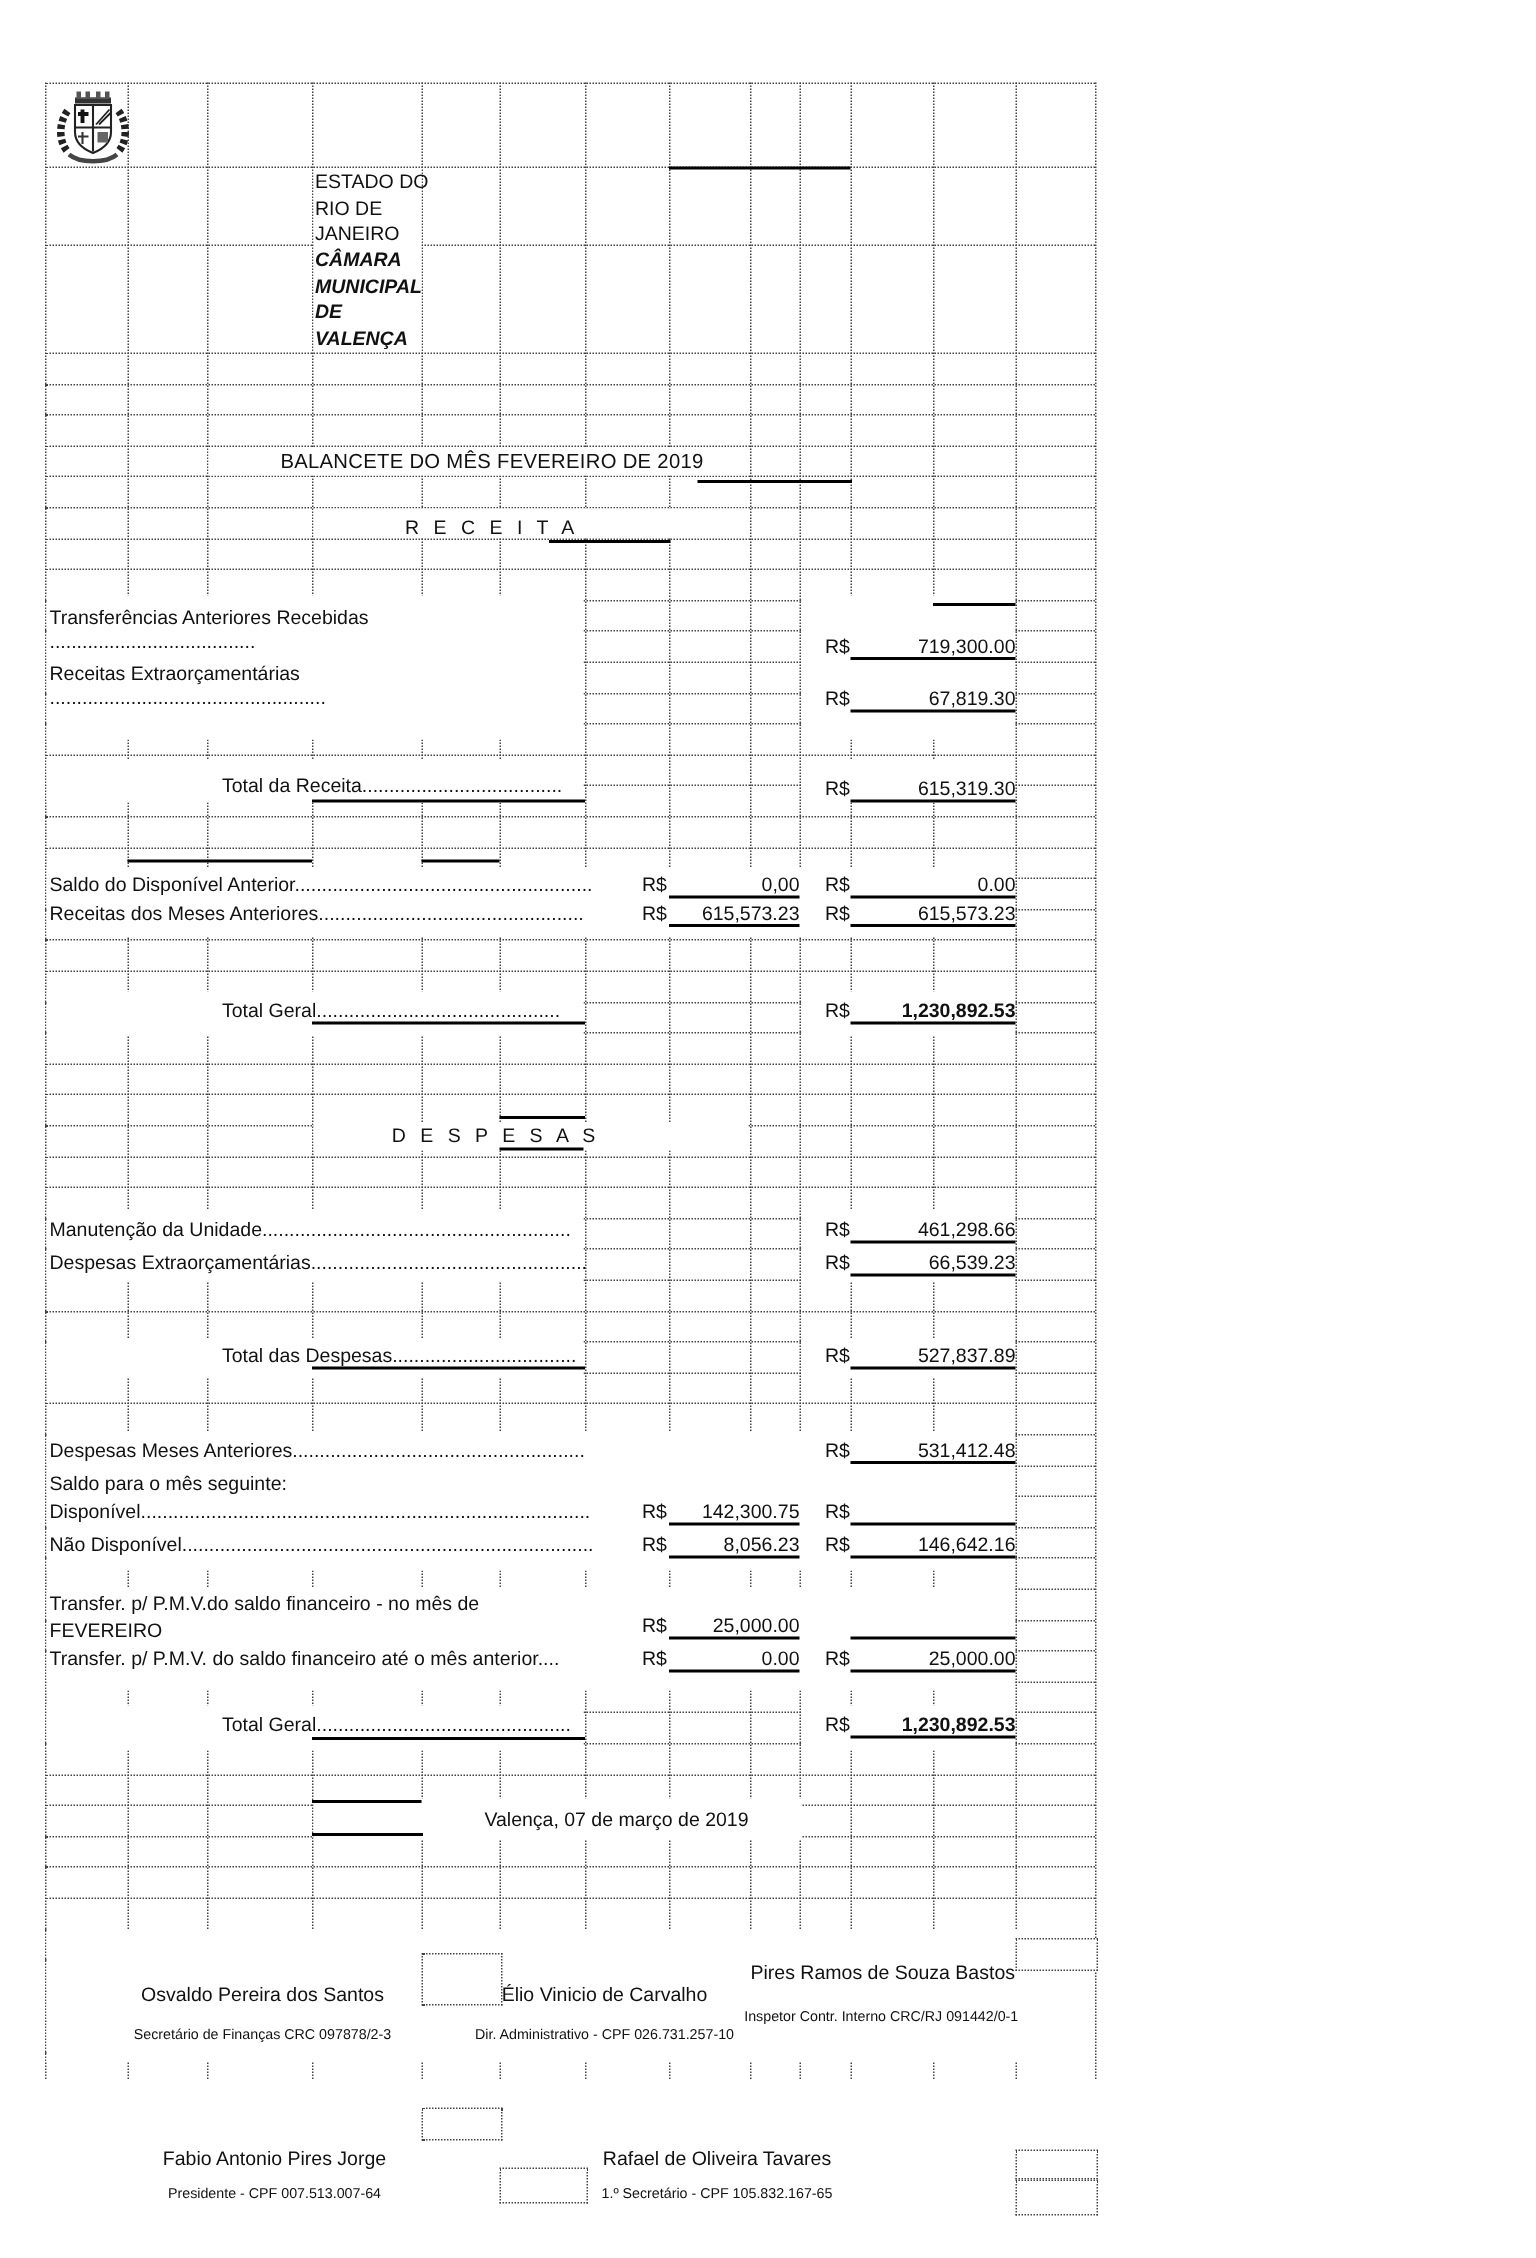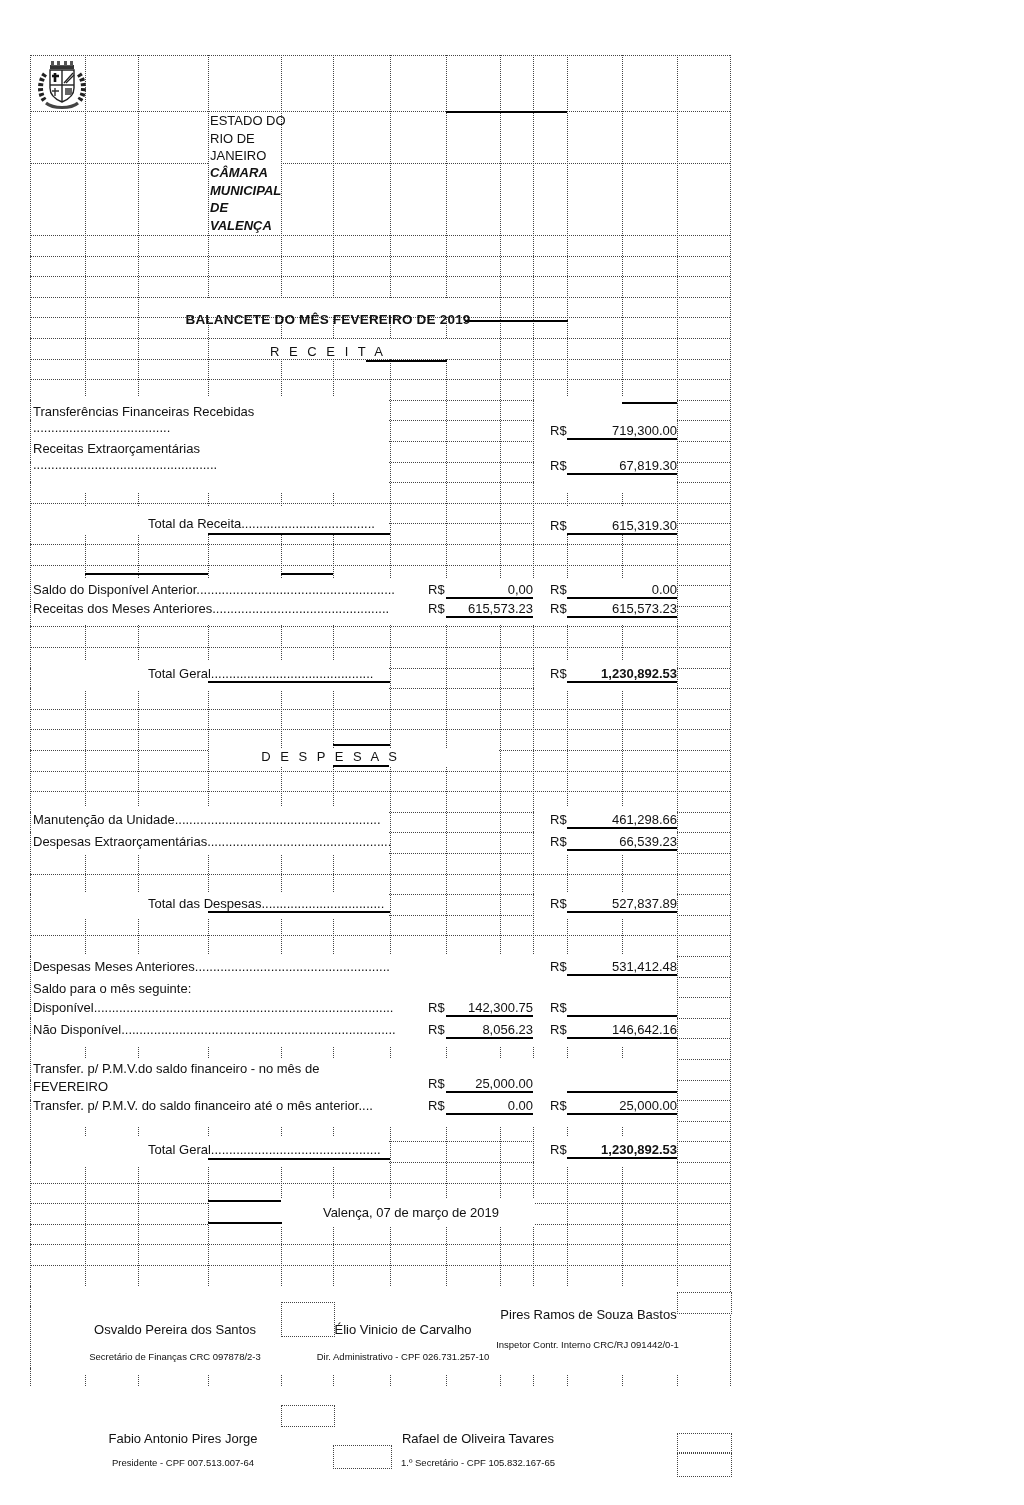--- a/index.html
+++ b/index.html
@@ -9,21 +9,21 @@
   .gline.h{height:0;border-top:1px dotted #444;}
   .gline.v{width:0;border-left:1px dotted #444;}
   .mask{position:absolute;background:#fff;z-index:2;}
   .dcell{position:absolute;border:1px dotted #444;z-index:3;background:#fff;}
   .solid{position:absolute;height:2px;background:#000;z-index:4;}
   .txt{position:absolute;z-index:5;font-size:13px;line-height:16px;white-space:nowrap;}
   .wrap{white-space:normal;}
   .lbl{left:33px;}
   .lbl2{left:148px;}
   .ctr{text-align:center;}
-  .ttl{font-weight:bold;font-size:13.5px;letter-spacing:.2px;margin-top:12px;}
+  .ttl{font-weight:normal;font-size:13.5px;letter-spacing:.2px;}
   .sect{letter-spacing:3px;}
   .cur{position:absolute;z-index:5;font-size:13px;line-height:15px;}
   .cur.c1{left:428px;}
   .cur.c2{left:550px;}
   .mval{position:absolute;z-index:5;font-size:13px;line-height:15px;height:15px;
         text-align:right;border-bottom:2px solid #000;}
   .mval.c1{left:446px;width:87px;}
   .mval.c2{left:567px;width:110px;}
   .bold{font-weight:bold;}
   .hdr-state{left:210px;top:112px;width:76px;line-height:17.5px;white-space:normal;}
@@ -56,21 +56,21 @@
     </g>
   </svg>
 
   <div class="txt hdr-state">ESTADO DO RIO DE JANEIRO</div>
   <div class="txt hdr-cham">CÂMARA MUNICIPAL DE VALENÇA</div>
 
   <div class="txt ttl ctr" style="left:138px;top:300px;width:380px">BALANCETE DO MÊS FEVEREIRO DE 2019</div>
   <div class="txt sect ctr" style="left:208px;top:344px;width:240px">R E C E I T A</div>
   <div class="txt sect ctr" style="left:208px;top:749px;width:245px">D E S P E S A S</div>
 
-  <div class="txt lbl" style="top:404px">Transferências Financeiras Recebidas</div>
+  <div class="txt lbl" style="top:404px">Transferências Anteriores Recebidas</div>
   <div class="txt lbl" style="top:420px">......................................</div>
   <span class="cur c2" style="top:423px">R$</span>
   <div class="mval c2" style="top:423px">719,300.00</div>
 
   <div class="txt lbl" style="top:441px">Receitas Extraorçamentárias</div>
   <div class="txt lbl" style="top:457px">...................................................</div>
   <span class="cur c2" style="top:458px">R$</span>
   <div class="mval c2" style="top:458px">67,819.30</div>
 
   <div class="txt lbl2" style="top:516px">Total da Receita.....................................</div>

